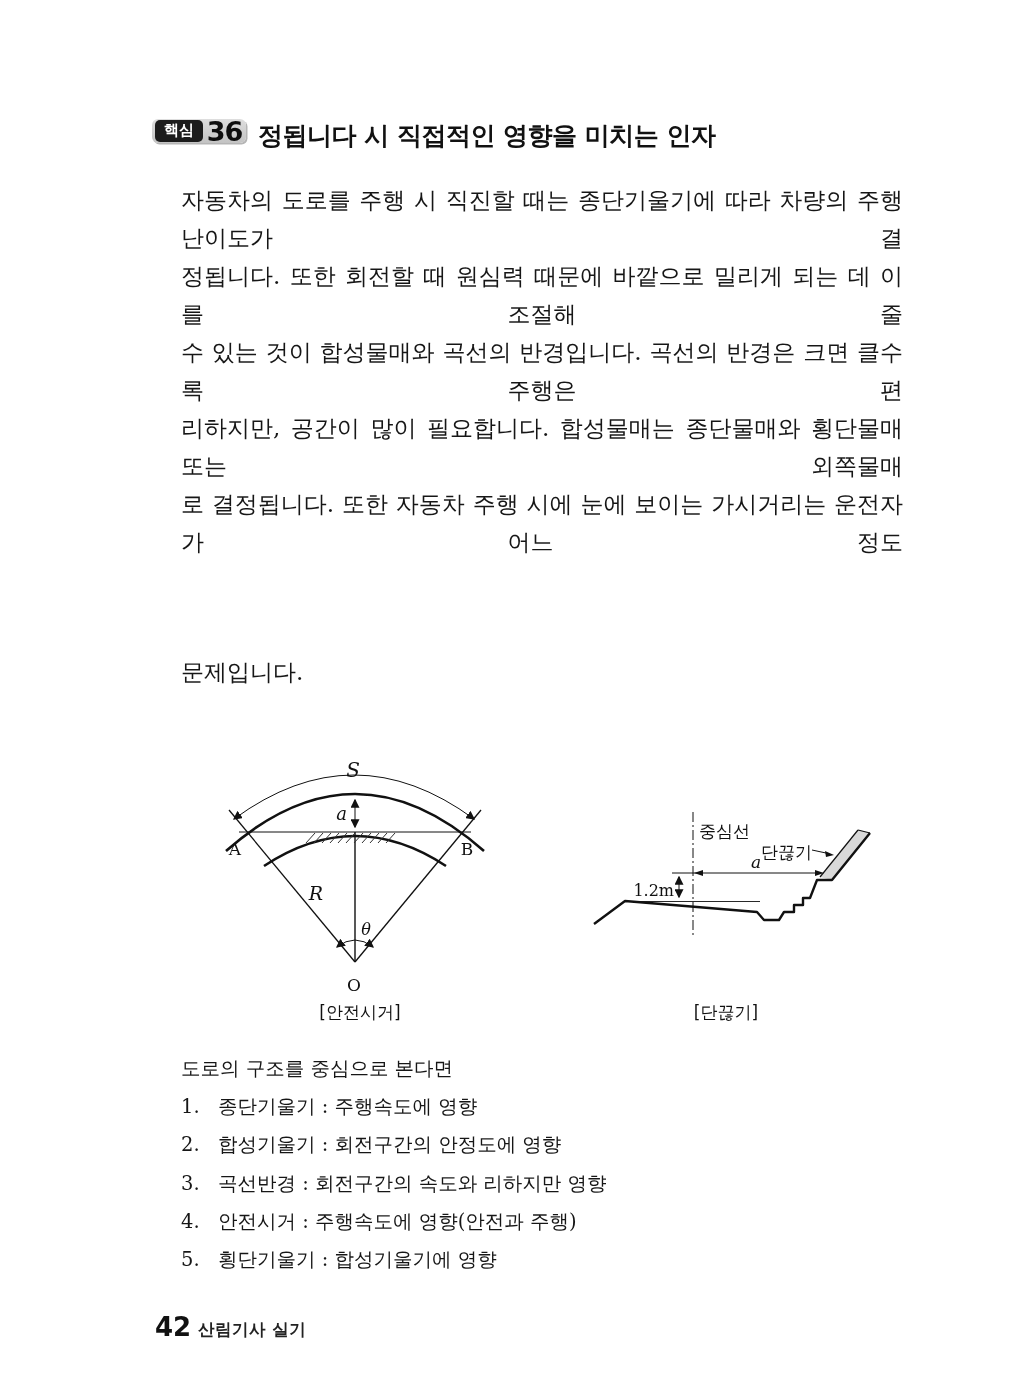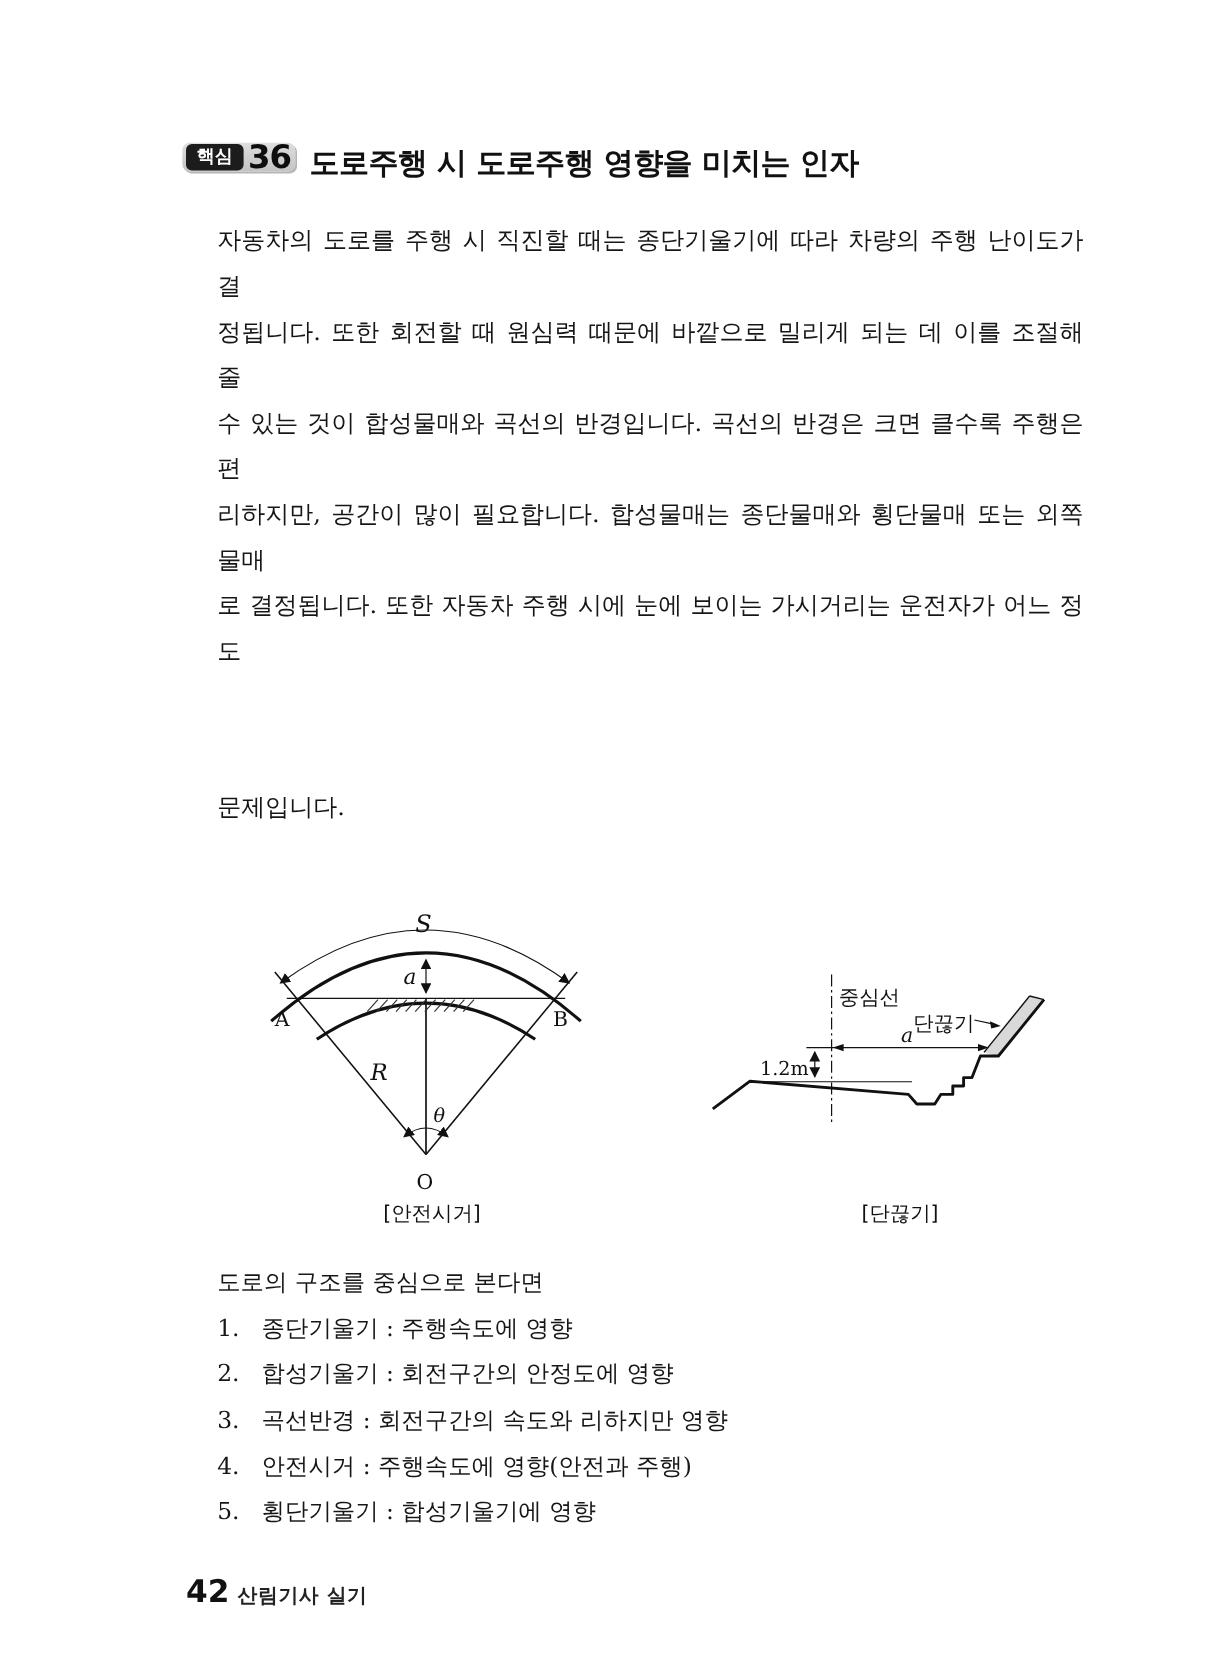--- a/index.html
+++ b/index.html
@@ -13,21 +13,21 @@
          background:linear-gradient(180deg,#dedede,#c3c3c3);border-radius:6px;
          box-shadow:1.5px 1.5px 0 #b5b5b5;display:flex;align-items:center;}
   .badge-core{background:#1c1c1c;color:#ffffff;border-radius:5px;margin-left:3px;
          padding:3px 9px 4px;font:bold 15px/1 "DejaVu Sans","Liberation Sans",sans-serif;}
   .badge-num{flex:1;text-align:center;color:#0e0e0e;
          font:800 27px/1 "DejaVu Sans","Liberation Sans",sans-serif;letter-spacing:-1px;}
   .title{position:absolute;left:258px;top:121px;font:bold 25px/1.2 "DejaVu Sans","Liberation Sans",sans-serif;
          color:#111;letter-spacing:-0.5px;}
 
   
-  .para{position:absolute;width:722px;font-size:20px;line-height:38px;color:#161616;}
+  .para{position:absolute;width:722px;font-size:23px;line-height:38px;color:#161616;}
   .pline{text-align:justify;}
   .pline.just{text-align-last:justify;}
   .nlist{position:absolute;width:740px;font-size:19.5px;line-height:38.2px;color:#161616;}
   .nlist .row{white-space:nowrap;}
   .num{display:inline-block;width:37px;}
 
   
   .fig-caption{position:absolute;width:300px;text-align:center;
          font:17px/1.3 "DejaVu Sans","Liberation Sans",sans-serif;color:#111;}
   svg text{fill:#111;}
@@ -43,21 +43,21 @@
 </style>
 </head>
 <body>
 
 <div class="page">
 
   <span class="badge">
     <span class="badge-core">핵심</span>
     <span class="badge-num">36</span>
   </span>
-  <h1 class="title" style="margin:0">도로주행 시 도로주행 영향을 미치는 인자</h1>
+  <h1 class="title" style="margin:0">정됩니다 시 직접적인 영향을 미치는 인자</h1>
 
   <div class="para" style="left:181px;top:181px;">
     <div class="pline just">자동차의 도로를 주행 시 직진할 때는 종단기울기에 따라 차량의 주행 난이도가 결</div>
     <div class="pline just">정됩니다. 또한 회전할 때 원심력 때문에 바깥으로 밀리게 되는 데 이를 조절해 줄</div>
     <div class="pline just">수 있는 것이 합성물매와 곡선의 반경입니다. 곡선의 반경은 크면 클수록 주행은 편</div>
     <div class="pline just">리하지만, 공간이 많이 필요합니다. 합성물매는 종단물매와 횡단물매 또는 외쪽물매</div>
     <div class="pline just">로 결정됩니다. 또한 자동차 주행 시에 눈에 보이는 가시거리는 운전자가 어느 정도</div>
   </div>
 
 
@@ -137,21 +137,21 @@
     <line x1="679" y1="877" x2="679" y2="897" stroke="#111" stroke-width="1" marker-start="url(#ah2)" marker-end="url(#ah2)"></line>
 
     <line x1="812" y1="850" x2="826" y2="853" stroke="#111" stroke-width="1"></line>
     <polygon points="834,855 825,851 826,857" fill="#111"></polygon>
 
     <text class="klabel" x="699" y="837" font-size="17" text-anchor="start">중심선</text>
     <text class="klabel" x="812" y="858" font-size="17" text-anchor="end">단끊기</text>
     <text class="math" x="756" y="868" font-size="17" text-anchor="middle">a</text>
     <text class="rom" x="674" y="896" font-size="16" text-anchor="end">1.2m</text>
   </svg>
-  <div class="fig-caption" style="left:600px;top:1001px;">[단끊기]</div>
+  <div class="fig-caption" style="left:576px;top:1001px;">[단끊기]</div>
 
   <div class="nlist" style="left:181px;top:1050px;">
     <div class="row">도로의 구조를 중심으로 본다면</div>
     <div class="row"><span class="num">1.</span><span>종단기울기 : 주행속도에 영향</span></div>
     <div class="row"><span class="num">2.</span><span>합성기울기 : 회전구간의 안정도에 영향</span></div>
     <div class="row"><span class="num">3.</span><span>곡선반경 : 회전구간의 속도와 리하지만 영향</span></div>
     <div class="row"><span class="num">4.</span><span>안전시거 : 주행속도에 영향(안전과 주행)</span></div>
     <div class="row"><span class="num">5.</span><span>횡단기울기 : 합성기울기에 영향</span></div>
   </div>
 

